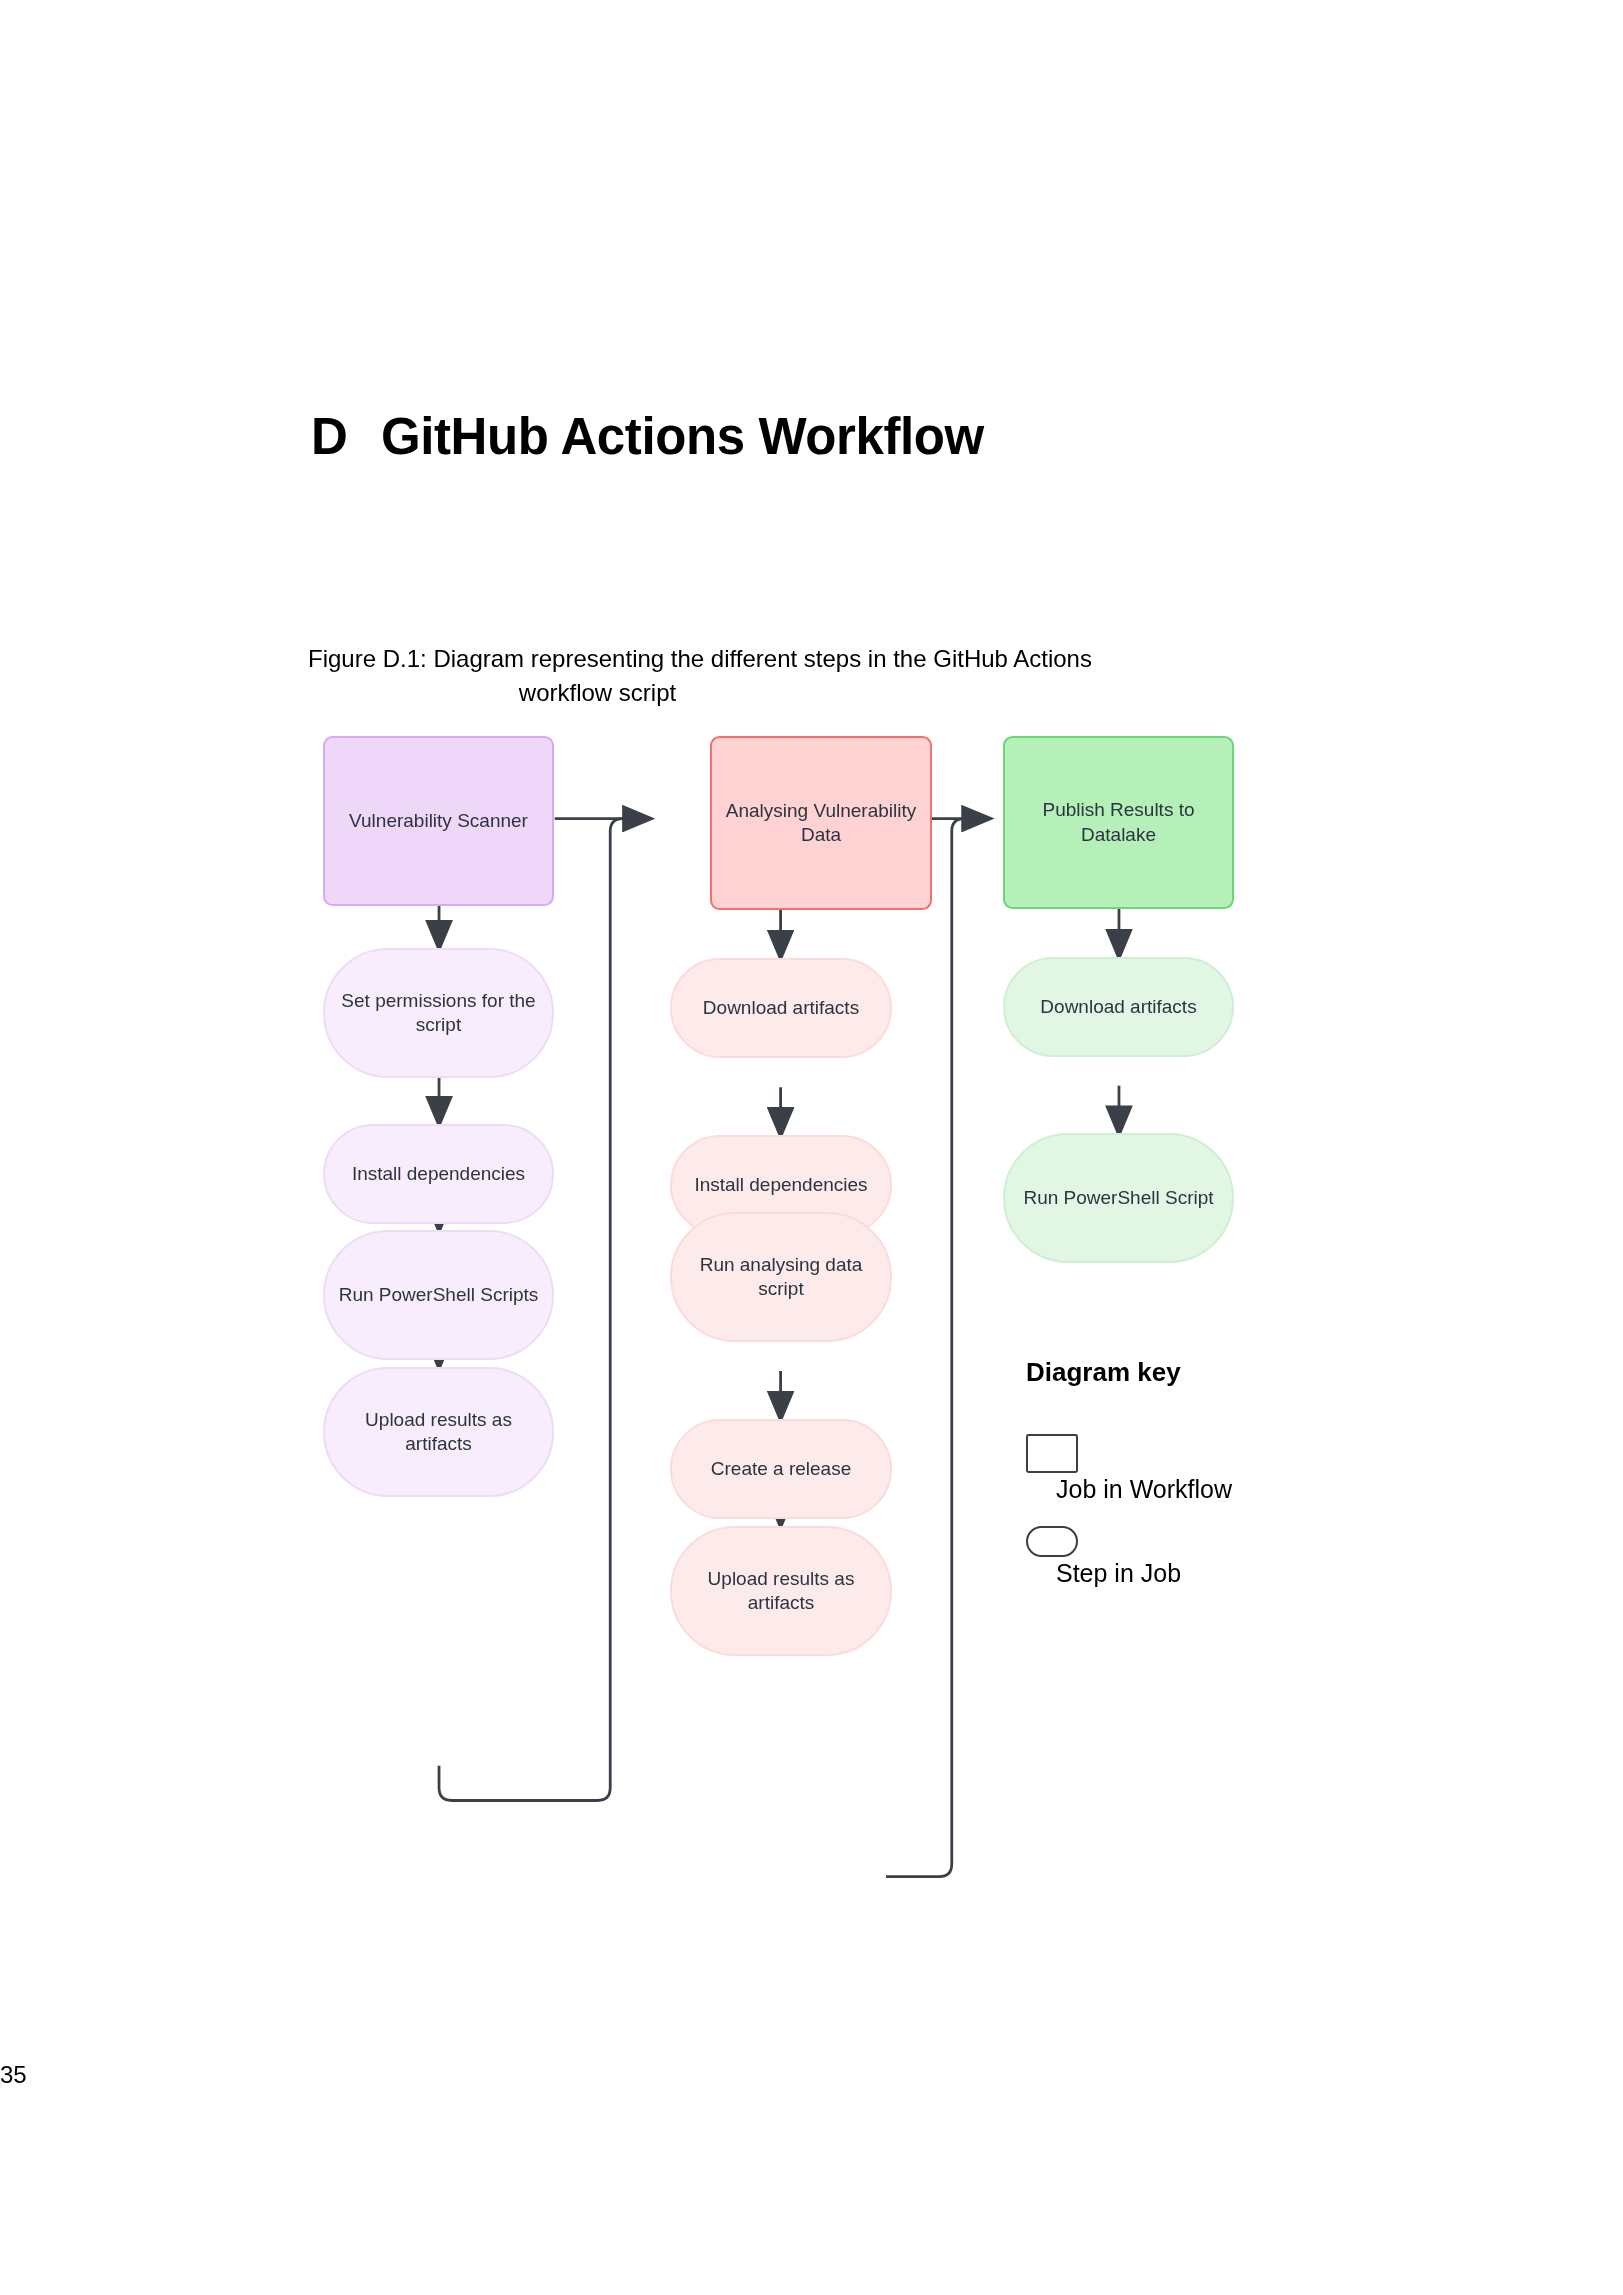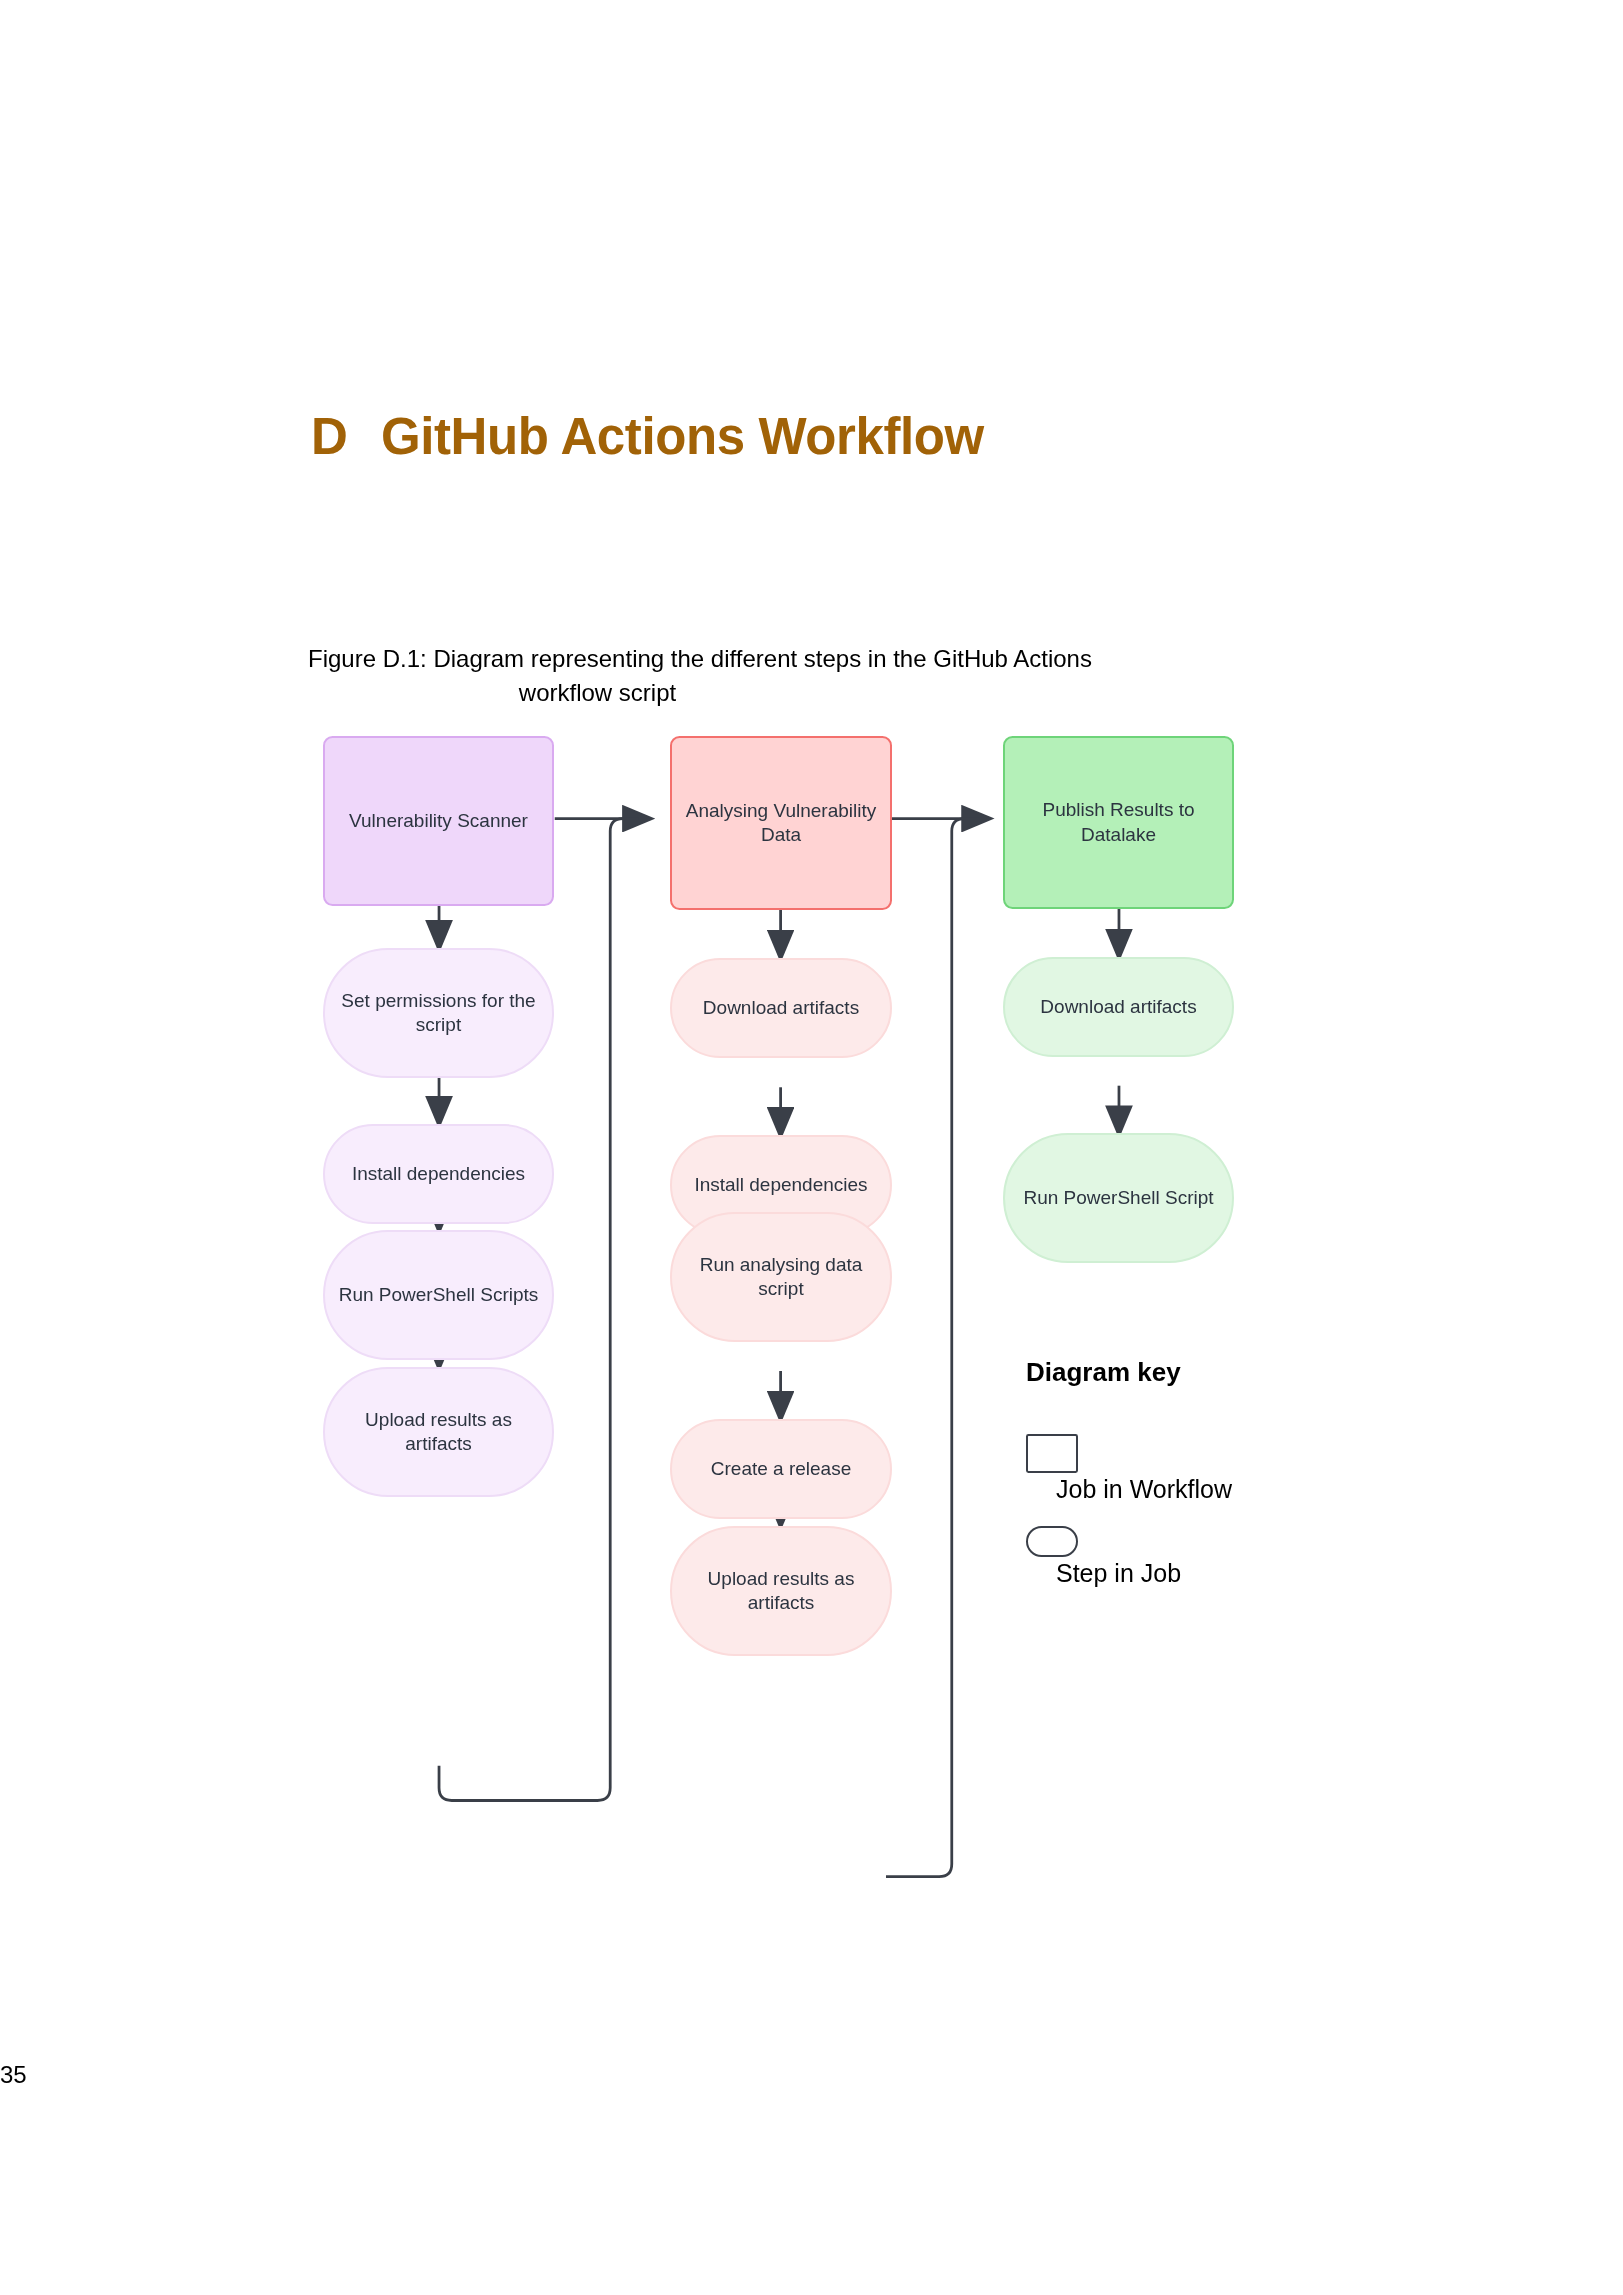--- a/index.html
+++ b/index.html
@@ -15,21 +15,21 @@
 
   
   .heading {
     position:absolute;
     left:311px; top:369px;
     width:967px;
     font-size:51px;
     font-weight:bold;
     line-height:1.32;
     letter-spacing:-0.4px;
-    color:#a16207;
+    color:#000000;
   }
   .heading .h-num { display:inline-block; width:70px; }
   .heading .h-line2 { display:block; margin-left:70px; }
 
   
   .caption {
     position:absolute;
     left:308px; top:642px;
     width:1015px;
     font-size:24px;
@@ -66,21 +66,21 @@
     border-style:solid;
   }
   .step {
     border-radius:792px;
     border-width:2.4px;
     border-style:solid;
   }
 
   
   .job.purple { background:#efd7fa; border-color:#d9aaf0; }
-  .job.pink   { background:#ffd3d3; border-color:#f4706d; }
+  .job.pink   { background:#ffd3d3; border-color:#f4706d;margin-left:40px; }
   .job.green  { background:#b4f0b8; border-color:#6ed479; }
 
   
   .step.purple { background:#f8edfd; border-color:#eedcf7; }
   .step.pink   { background:#fdeaea; border-color:#fbdbdb; }
   .step.green  { background:#e1f7e3; border-color:#cfefd3; }
 
   
   .legend-title {
     position:absolute;

